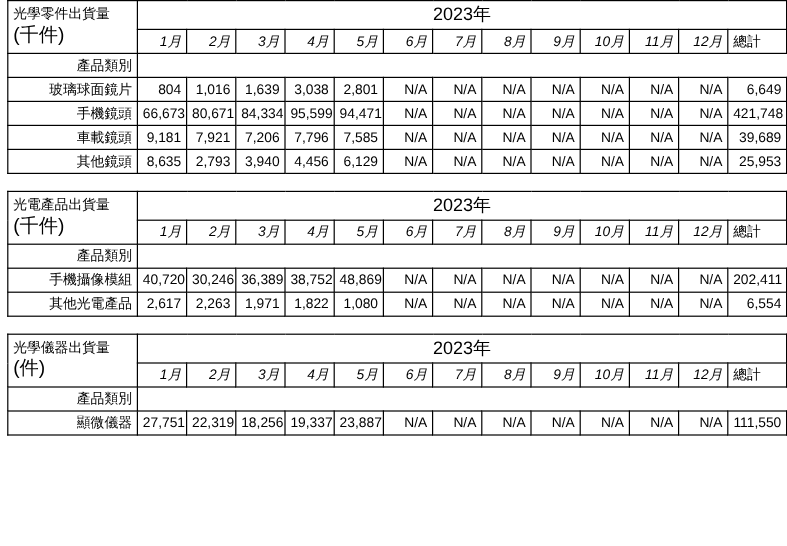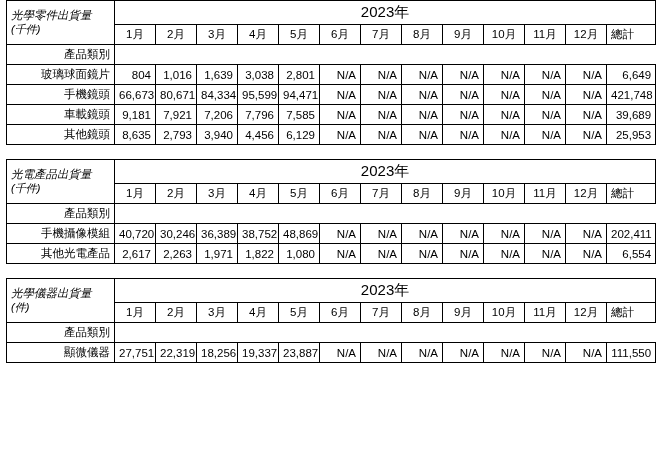--- a/index.html
+++ b/index.html
@@ -39,40 +39,39 @@
   }
   .corner-cell {
     text-align: left;
     padding: 3px 4px 3px 6px;
     line-height: 1.25;
     vertical-align: top;
   }
   .corner-title {
     display: block;
     white-space: nowrap;
-    font-style: italic;
   }
   .corner-unit {
     display: block;
-    font-style: italic;
-    font-size: 11px;
+    font-size: 16px;
   }
   .year-cell {
     text-align: center;
     vertical-align: middle;
     font-size: 15px;
   }
   .cat-head {
     text-align: right;
     padding-left: 6px;
   }
   .month-head {
-    text-align: center;
+    text-align: right;
     font-weight: bold;
     padding-right: 5px;
+    font-style: italic;
   }
   .total-head {
     font-weight: bold;
     padding-right: 5px;
   }
   .row-label {
     text-align: right;
     padding-left: 6px;
     white-space: nowrap;
   }

